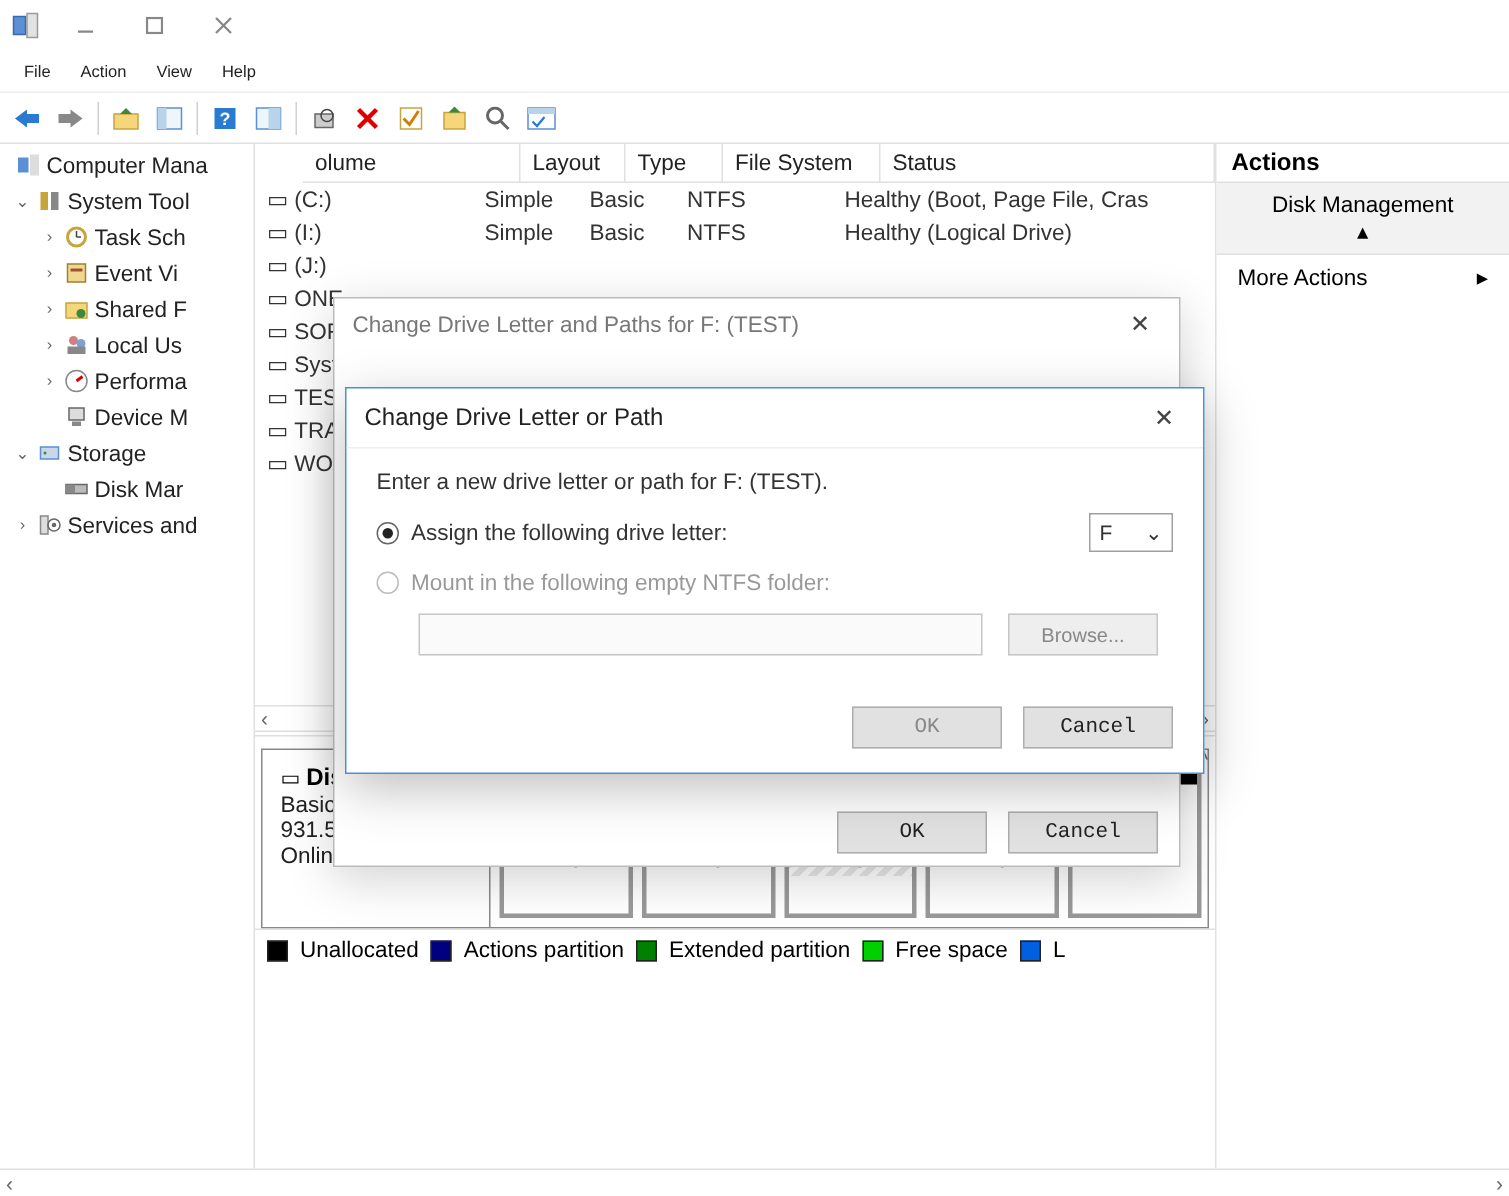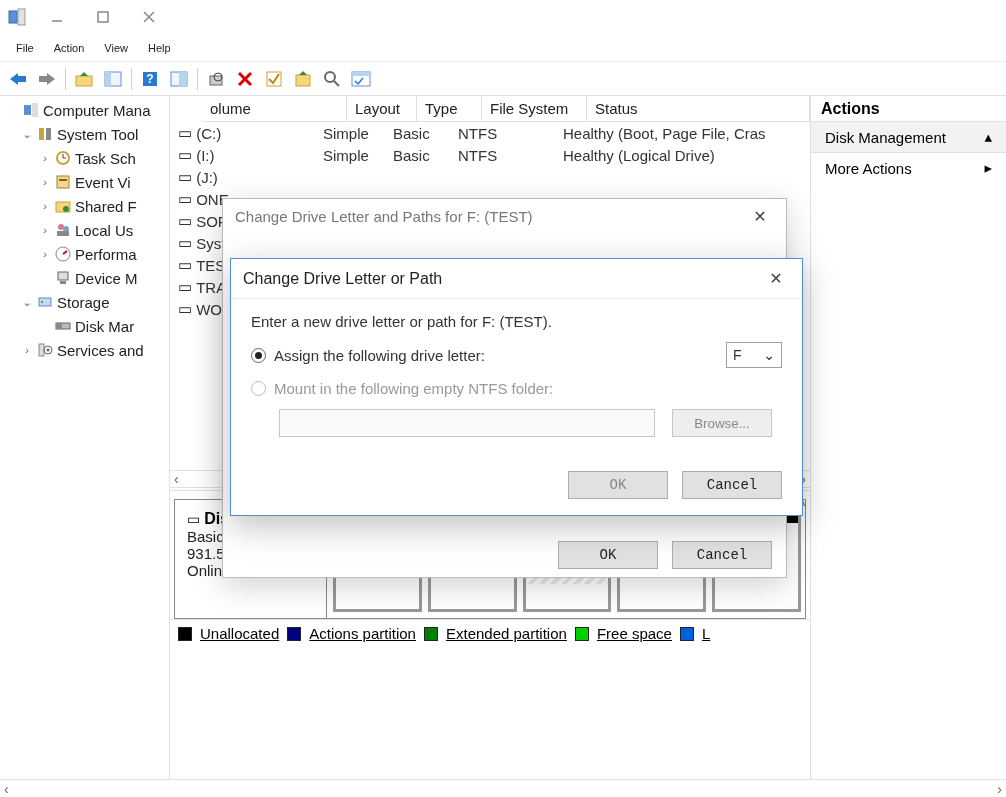--- a/index.html
+++ b/index.html
@@ -15,21 +15,21 @@
 .menubar { height: 28px; display: flex; align-items: center; padding: 0 6px; background: #fff; border-bottom: 1px solid #eee; }
 .menubar-item { padding: 3px 10px; font-size: 11px; color: #222; }
 
 
 .toolbar { height: 34px; display: flex; align-items: center; padding: 0 4px; border-bottom: 1px solid #e0e0e0; gap: 1px; }
 .toolbar-btn { width: 28px; height: 28px; display: flex; align-items: center; justify-content: center; }
 .toolbar-sep { width: 1px; height: 22px; background: #d0d0d0; margin: 0 3px; }
 
 
 .main { display: flex; height: calc(797px - 34px - 28px - 34px - 18px); }
-.tree-pane { width: 170px; border-right: 1px solid #e0e0e0; overflow: hidden; padding: 2px 16px; }
+.tree-pane { width: 170px; border-right: 1px solid #e0e0e0; overflow: hidden; padding: 2px 4px; }
 .center-pane { flex: 1; display: flex; flex-direction: column; overflow: hidden; position: relative; }
 .actions-pane { width: 196px; border-left: 1px solid #e0e0e0; }
 
 
 .tree-row { display: flex; align-items: center; height: 24px; padding-left: 4px; font-size: 15px; color: #222; white-space: nowrap; }
 .tw { width: 14px; text-align: center; color: #666; font-size: 11px; }
 .ticon { width: 18px; height: 18px; margin: 0 3px 0 2px; display: flex; align-items: center; justify-content: center; }
 
 
 .vol-table { flex: 0 0 auto; }
@@ -51,28 +51,28 @@
 .disk-parts { flex:1; display:flex; gap:6px; padding:6px 4px 6px 6px; }
 .part { border:3px solid #999; flex:1; }
 .part.sel { border-width:3px; }
 .part-head { height:14px; background:#000080; }
 .part.unalloc .part-head{ background:#000; }
 .part-body { padding:6px 6px; font-size:14px; color:#222; white-space:nowrap; overflow:hidden; }
 .part-body .pn{font-weight:700; font-size:15px;}
 .part.sel .part-body { background: repeating-linear-gradient(135deg,#fff,#fff 4px,#e8e8e8 4px,#e8e8e8 8px); }
 
 
-.legend{ height:28px; display:flex; align-items:center; gap:8px; border-top:1px solid #e0e0e0; padding:0 8px; font-size:15px;text-decoration:underline;}
+.legend{ height:28px; display:flex; align-items:center; gap:8px; border-top:1px solid #e0e0e0; padding:0 8px; font-size:15px;}
 .sw{width:14px;height:14px;display:inline-block;border:1px solid #222;}
 .sw.k{background:#000;} .sw.b{background:#000080;} .sw.g{background:#008000;} .sw.l{background:#00d000;} .sw.bb{background:#0060e0;}
 
 
 .act-head { height:26px; padding:4px 10px; font-weight:700; font-size:16px; border-bottom:1px solid #e0e0e0; }
 .act-item { padding:6px 14px 6px 14px; font-size:15px; display:flex; align-items:center; justify-content:space-between; }
-.act-item.primary { background:#f2f2f2; border-bottom:1px solid #e0e0e0; }
+.act-item.primary { background:#f2f2f2; border-bottom:1px solid #e0e0e0;flex-direction:column; }
 
 
 .hscroll { height:18px; border-top:1px solid #e0e0e0; display:flex; align-items:center; justify-content:space-between; padding:0 4px; color:#666;}
 
 
 .dlg-outer { position:absolute; left:222px; top:198px; width:565px; background:#fff; border:1px solid #bbb; box-shadow:0 8px 30px rgba(0,0,0,.18); z-index:10; }
 .dlg-title { height:34px; display:flex; align-items:center; justify-content:space-between; padding:0 12px; font-size:15px; color:#777; }
 .dlg-close { width:28px; text-align:center; font-size:16px; color:#444; }
 .dlg-body { padding: 0 0 12px 0; }
 .dlg-btns { display:flex; justify-content:flex-end; gap:14px; padding:8px 14px; }

